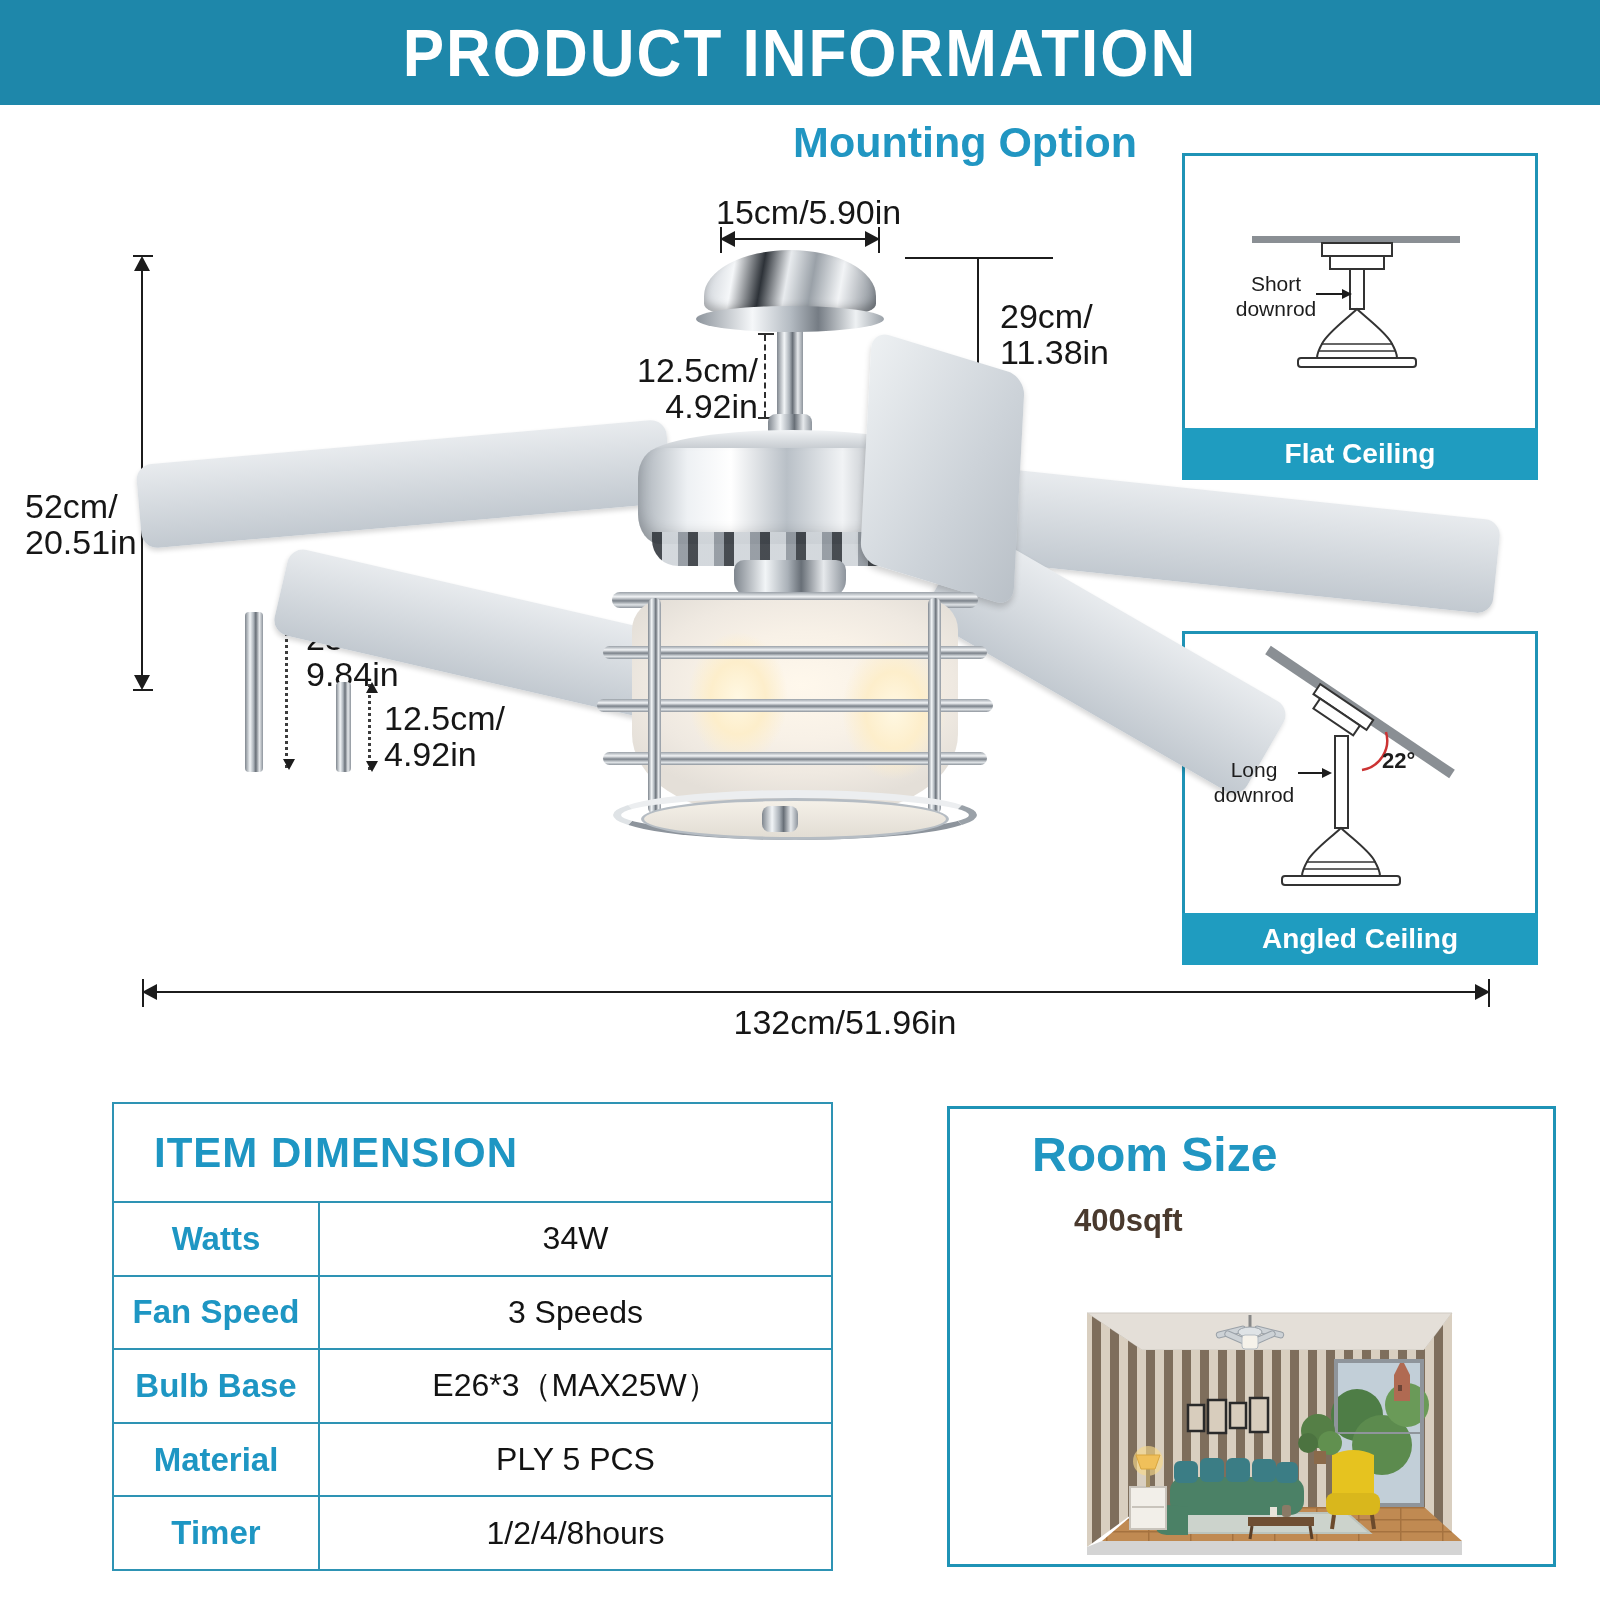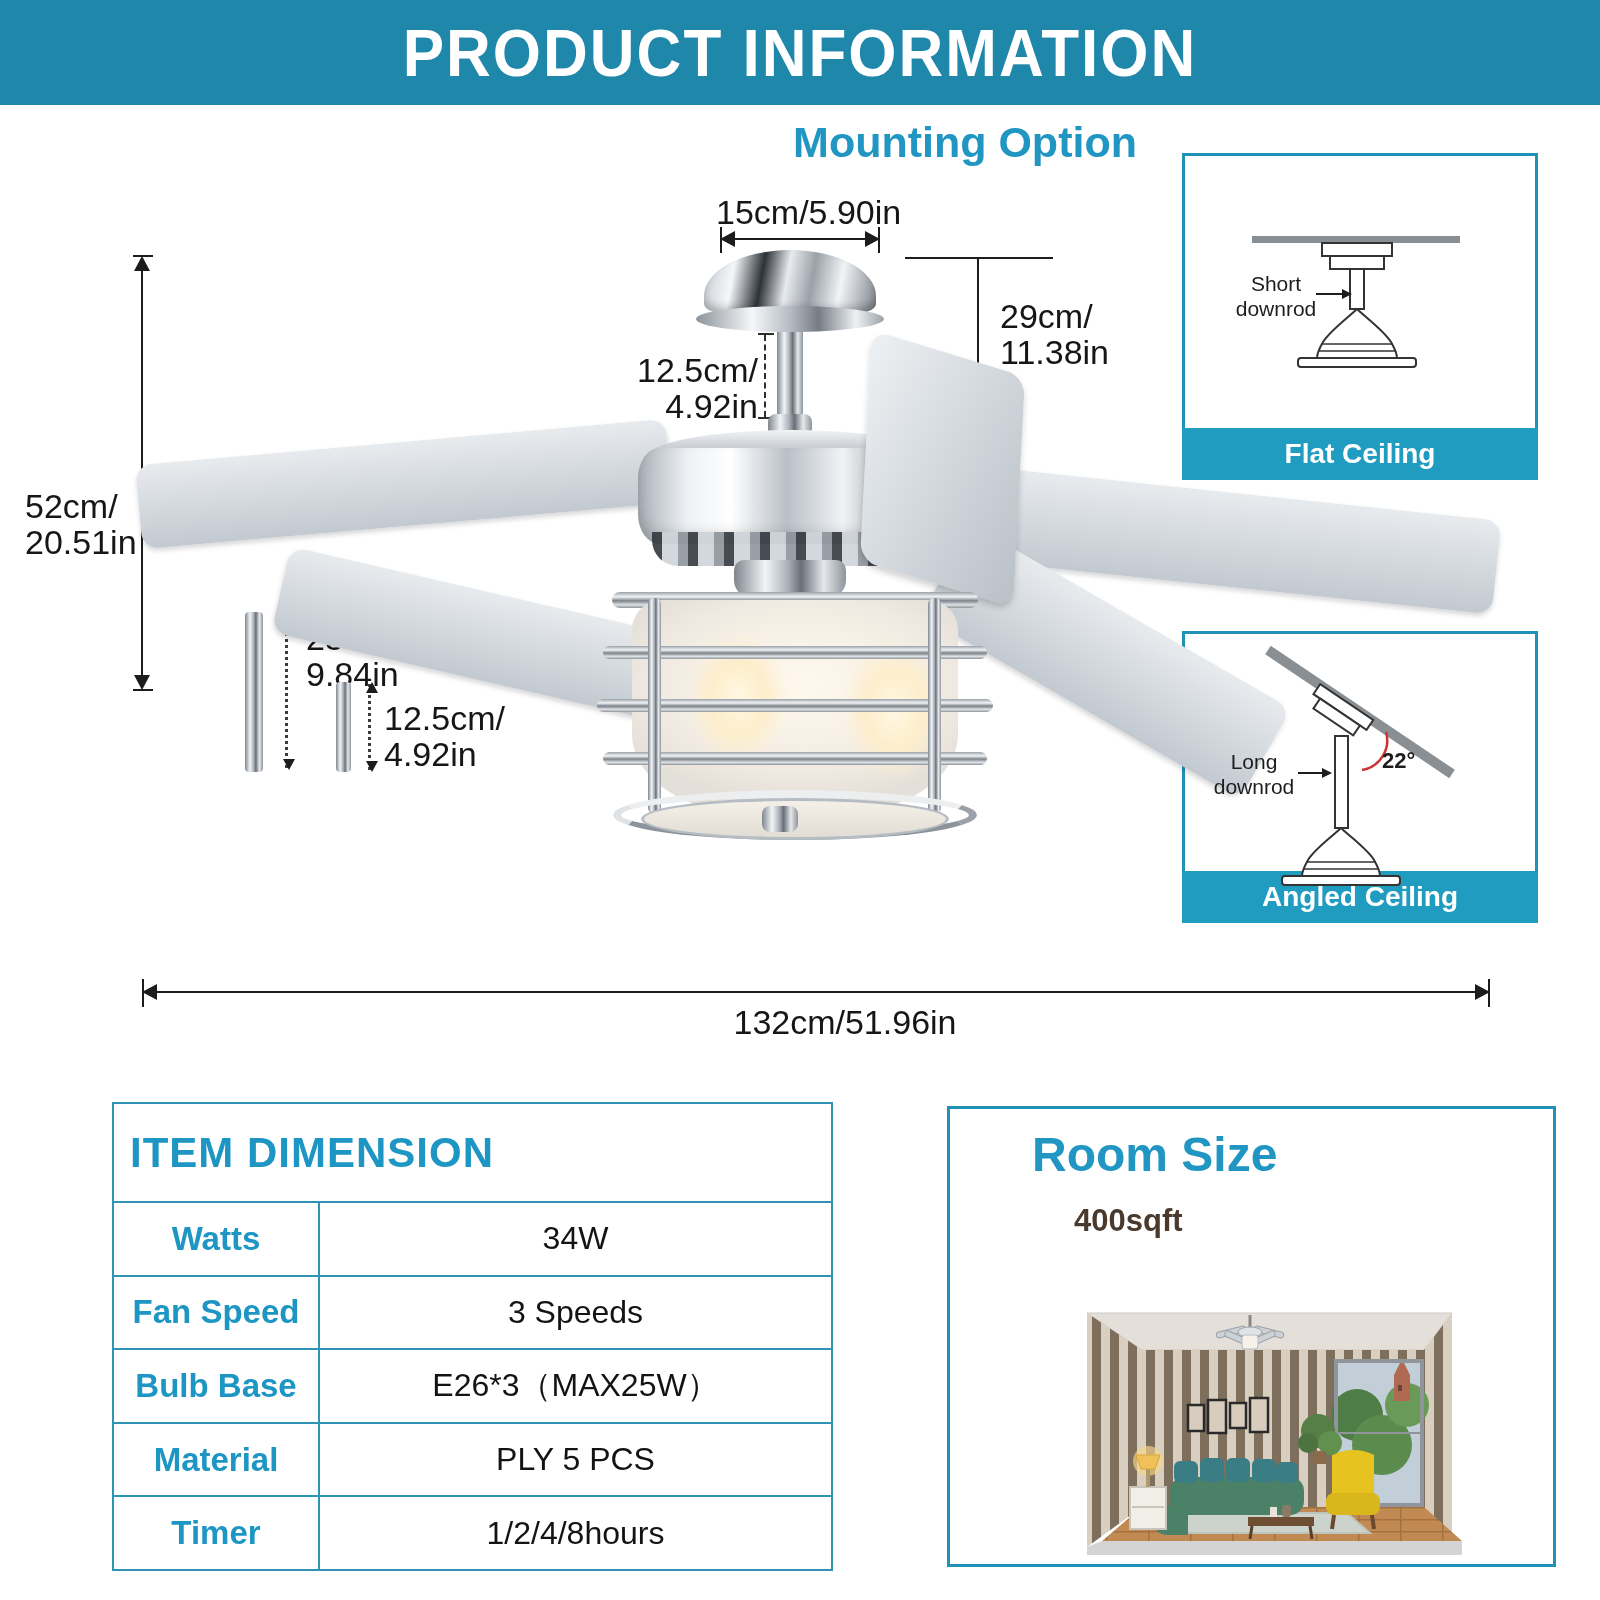--- a/index.html
+++ b/index.html
@@ -58,21 +58,21 @@
   .opt-band{position:absolute;left:-3px;right:-3px;bottom:-3px;height:52px;background:#1f9cc0;display:flex;align-items:center;justify-content:center;}
   .opt-band .t{color:#fff;font-size:28px;font-weight:bold;}
   .opt-note{position:absolute;font-size:21px;color:#1d1d1d;text-align:center;line-height:1.18;z-index:3;}
   .note-arrow{position:absolute;border-top:2px solid #1d1d1d;z-index:3;}
   .note-arrow .tri{border-width:5px;}
   .note-arrow .tri-right{border-left:10px solid #1d1d1d;}
   .angle-label{position:absolute;font-size:22px;font-weight:bold;color:#1d1d1d;z-index:3;}
   .illus{position:absolute;z-index:1;}
   
   .dims-table{position:absolute;left:112px;top:1102px;width:721px;height:469px;border:2px solid #2e93b4;box-sizing:border-box;display:flex;flex-direction:column;}
-  .dims-header{height:99px;min-height:99px;border-bottom:2px solid #2e93b4;display:flex;align-items:center;padding-left:16px;box-sizing:border-box;}
+  .dims-header{height:99px;min-height:99px;border-bottom:2px solid #2e93b4;display:flex;align-items:center;padding-left:40px;box-sizing:border-box;}
   .dims-header .t{color:#1e96c3;font-size:42px;font-weight:bold;letter-spacing:1px;}
   .t-row{flex:1;display:flex;border-bottom:2px solid #2e93b4;box-sizing:border-box;justify-content:center;}
   .t-row:last-child{border-bottom:none;}
   .t-label{width:206px;min-width:206px;border-right:2px solid #2e93b4;display:flex;align-items:center;justify-content:center;color:#1e96c3;font-weight:bold;font-size:33px;box-sizing:border-box;}
   .t-value{flex:1;display:flex;align-items:center;justify-content:center;color:#131313;font-size:32px;}
   
   .room-box{position:absolute;left:947px;top:1106px;width:609px;height:461px;border:3px solid #1f93b6;box-sizing:border-box;background:#fff;}
   .room-title{position:absolute;left:82px;top:18px;color:#2196c2;font-size:48px;font-weight:bold;}
   .room-sub{position:absolute;left:124px;top:94px;color:#4a3a2e;font-size:31px;font-weight:bold;}
 </style>
@@ -195,41 +195,41 @@
     <rect x="108" y="202" width="118" height="9" rx="3" fill="#fff" stroke="#333" stroke-width="2"></rect>
   </svg>
   <div class="opt-note" style="left:1232px;top:272px;width:88px;">
     <span class="ln" style="display:block;">Short</span>
     <span class="ln" style="display:block;">downrod</span>
   </div>
   <div class="note-arrow" style="left:1316px;top:293px;width:34px;">
     <div class="tri tri-right" style="right:-2px;top:-6px;"></div>
   </div>
 
-  <div class="opt-box" style="top:631px;height:292px;">
+  <div class="opt-box" style="top:631px;height:334px;">
     <div class="opt-band">
       <div class="t">Angled Ceiling</div>
     </div>
   </div>
   <svg class="illus" style="left:1190px;top:640px;" width="340" height="250" viewBox="0 0 340 250">
     <line x1="78" y1="10" x2="262" y2="134" stroke="#8a8f94" stroke-width="10"></line>
     <g transform="rotate(34 150 72)">
       <rect x="118" y="60" width="64" height="12" fill="#fff" stroke="#333" stroke-width="2"></rect>
       <rect x="126" y="72" width="48" height="12" fill="#fff" stroke="#333" stroke-width="2"></rect>
     </g>
     <rect x="145" y="96" width="13" height="92" fill="#fff" stroke="#333" stroke-width="2"></rect>
     <path d="M151,188 C138,200 124,210 118,220 C114,227 112,232 112,236 L190,236 C190,232 188,227 184,220 C178,210 164,200 151,188 Z" fill="#fff" stroke="#333" stroke-width="2"></path>
     <line x1="116" y1="222" x2="186" y2="222" stroke="#333" stroke-width="1.5"></line>
     <line x1="114" y1="229" x2="188" y2="229" stroke="#333" stroke-width="1.5"></line>
     <rect x="92" y="236" width="118" height="9" rx="3" fill="#fff" stroke="#333" stroke-width="2"></rect>
     <path d="M196,92 A30 30 0 0 1 172,130" fill="none" stroke="#cc3333" stroke-width="2.5"></path>
   </svg>
   <div class="angle-label" style="left:1382px;top:748px;">22°</div>
   <div class="opt-note" style="left:1212px;top:750px;width:84px;">
-    <span class="ln" style="display:block;">Long</span>
+    <span class="ln" style="display:block;margin-top:8px;">Long</span>
     <span class="ln" style="display:block;">downrod</span>
   </div>
   <div class="note-arrow" style="left:1298px;top:772px;width:32px;">
     <div class="tri tri-right" style="right:-2px;top:-6px;"></div>
   </div>
 
   <div class="dims-table">
     <div class="dims-header">
       <div class="t">ITEM DIMENSION</div>
     </div>

